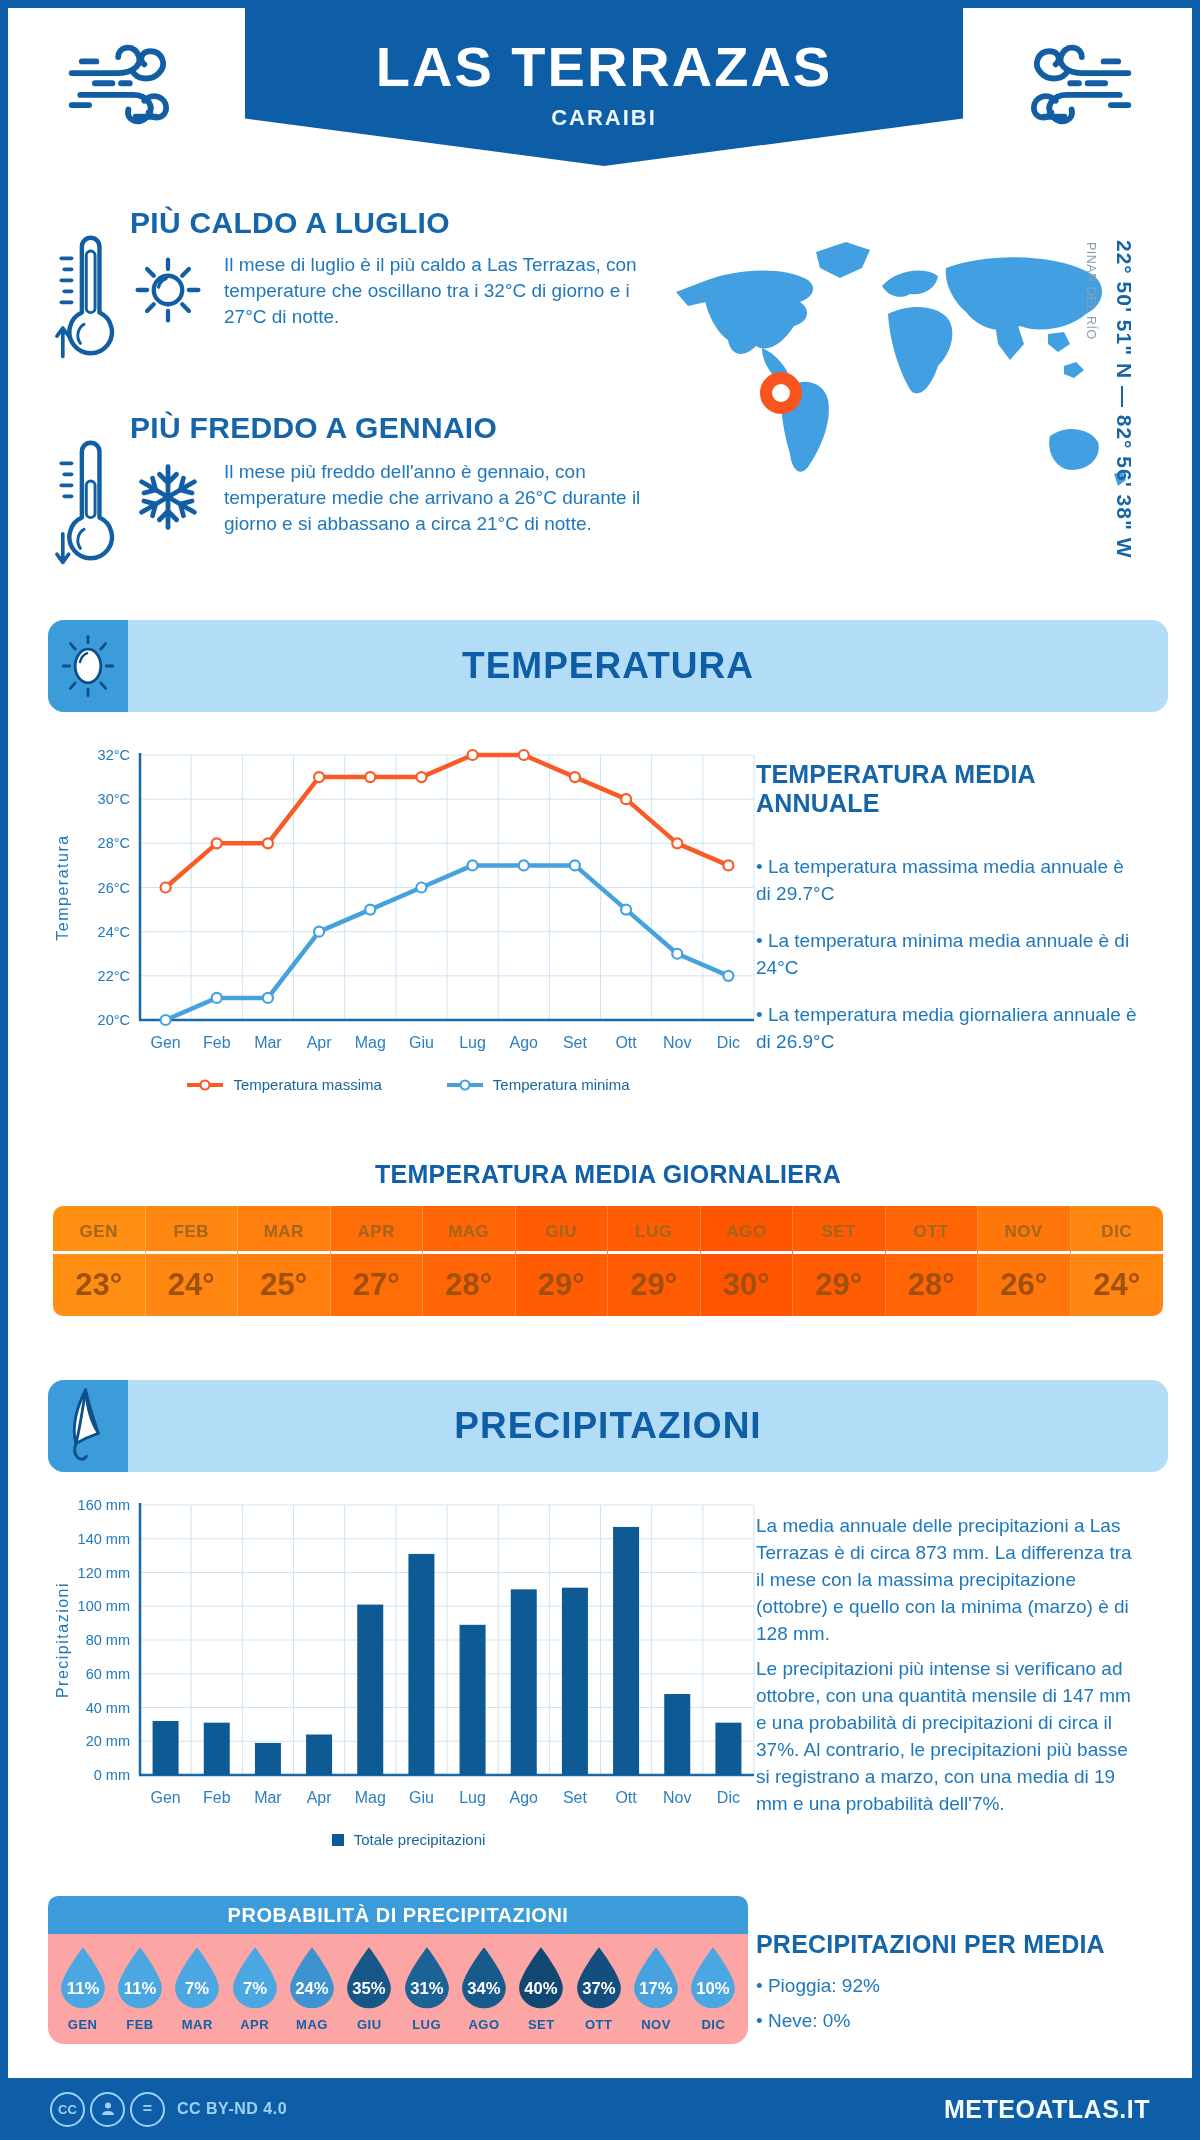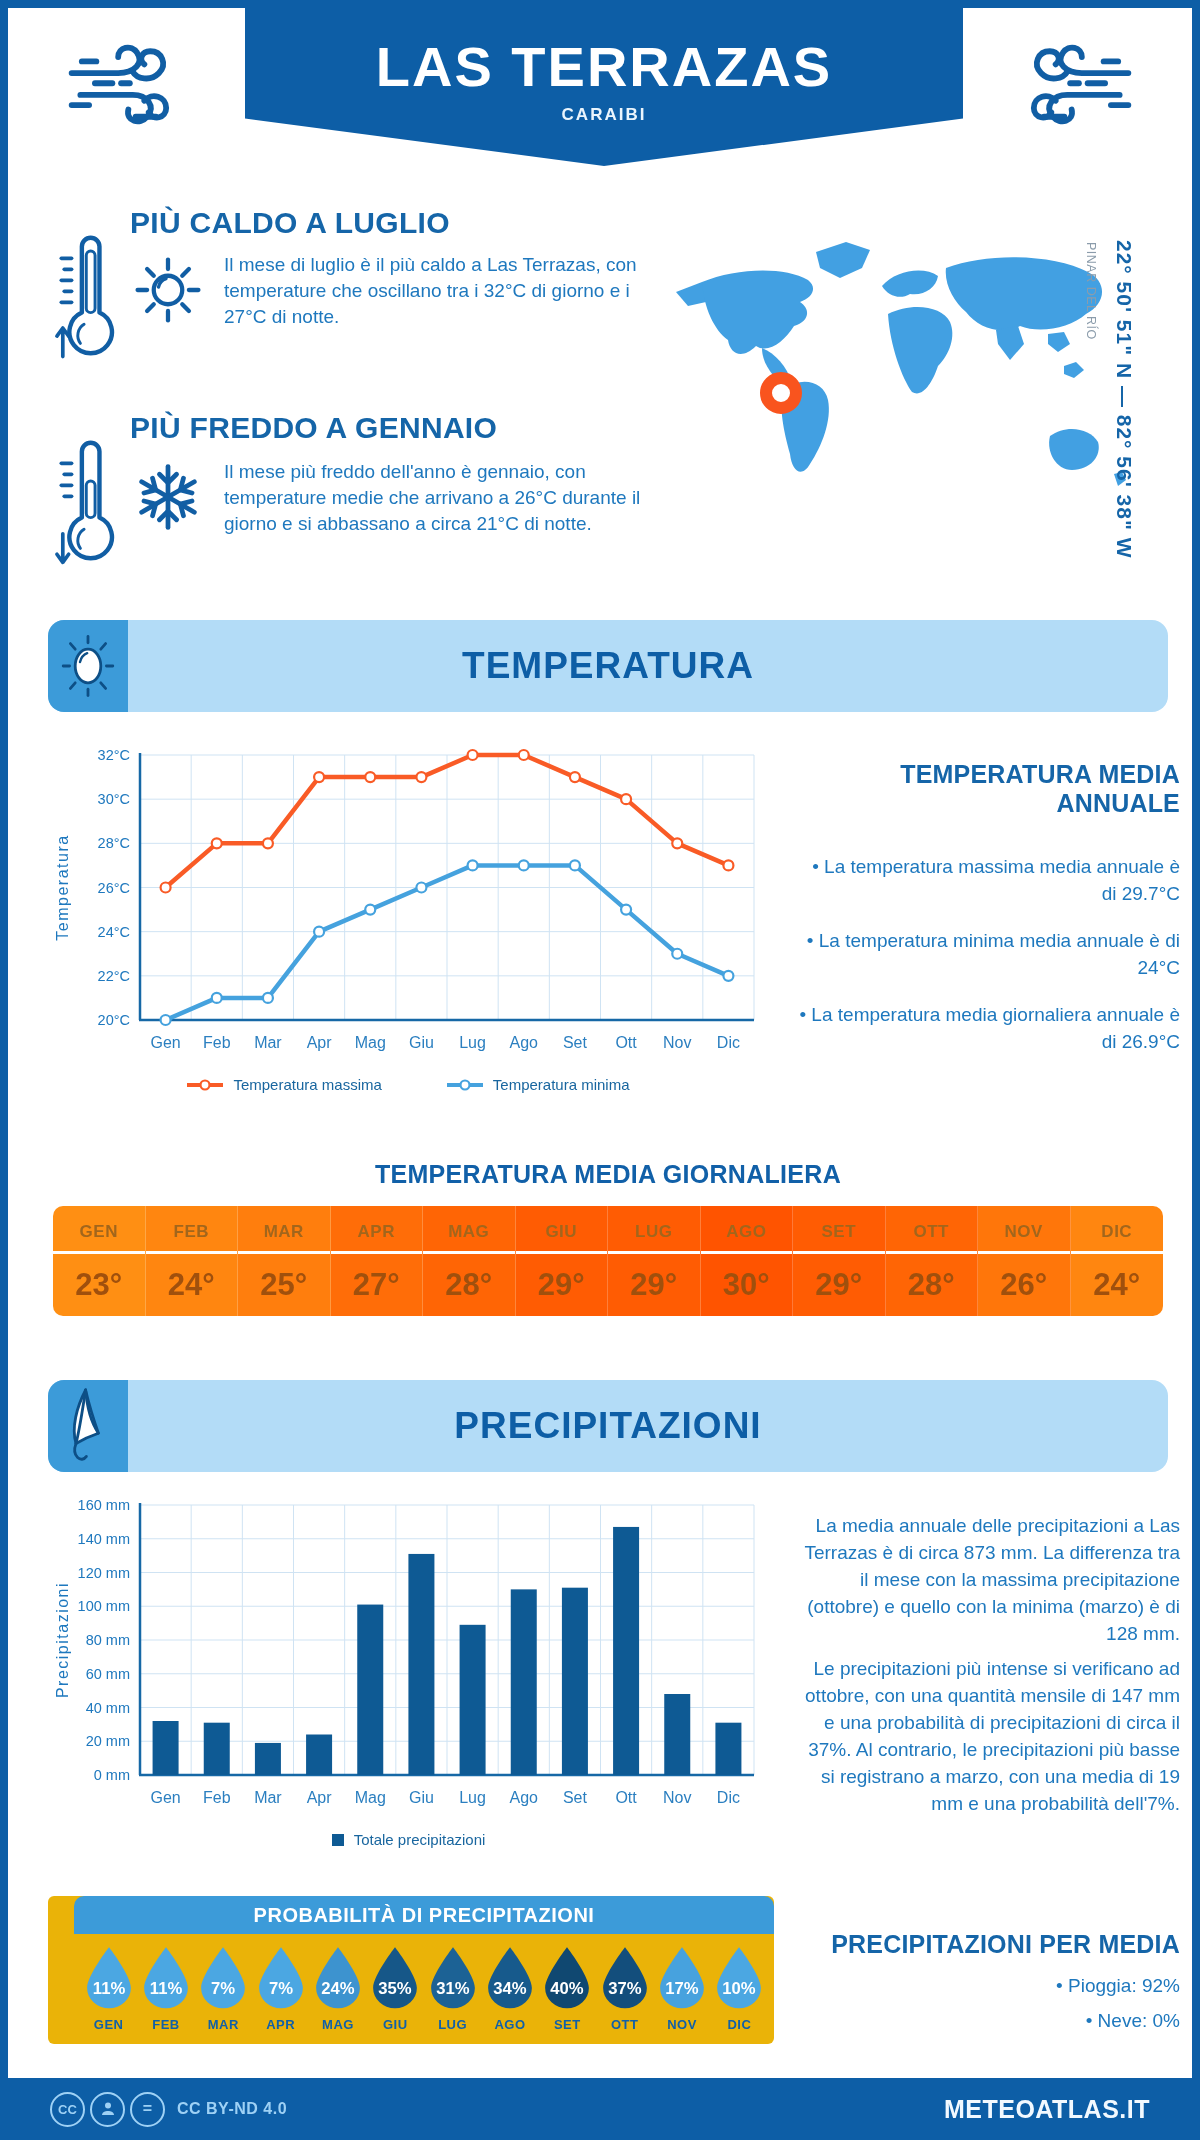--- a/index.html
+++ b/index.html
@@ -8,21 +8,21 @@
         border-left:8px solid #0d5ea6;border-right:8px solid #0d5ea6;border-top:8px solid #0d5ea6;
         box-sizing:border-box;overflow:hidden;}
 
   
   .wind{position:absolute;top:25px;}
   .wind.left{left:52px;}
   .wind.right{right:52px;transform:scaleX(-1);}
   .banner-top{position:absolute;left:237px;top:0;width:718px;height:158px;background:#0d5ea6;
               clip-path:polygon(0 0,100% 0,100% 70%,50% 100%,0 70%);text-align:center;color:#fff;}
   .banner-top h1{margin:26px 12px 0;font-size:56px;font-weight:bold;letter-spacing:2px;}
-  .banner-top .sub{margin-top:6px;font-size:17px;letter-spacing:2px;font-weight:bold;color:#eaf5fd;}
+  .banner-top .sub{margin-top:6px;font-size:22px;letter-spacing:2px;font-weight:bold;color:#eaf5fd;}
 
   
   .highlight{position:absolute;left:46px;width:600px;display:flex;gap:6px;}
   .highlight .h-thermo{width:66px;flex:none;}
   .highlight .h-body{flex:1;padding-left:4px;}
   .highlight h2{margin:0 0 10px;font-size:30px;font-weight:bold;color:#1565a8;letter-spacing:0.3px;}
   .highlight .h-row{display:flex;gap:18px;align-items:center;}
   .highlight .h-glyph{width:76px;flex:none;}
   .highlight p{margin:2px 0 0;font-size:19px;line-height:1.38;color:#1e78be;width:430px;}
 
@@ -45,38 +45,38 @@
   
   .chart{position:absolute;left:40px;width:720px;}
   .chart svg{display:block;}
   .ytick{fill:#1e78be;font-size:14.5px;}
   .xtick{fill:#2b7fc0;font-size:16px;}
   .ylabel{fill:#1e78be;font-size:16px;letter-spacing:1.5px;}
   .legend{display:flex;justify-content:center;gap:64px;margin-top:10px;}
   .legend-item{display:flex;align-items:center;gap:9px;font-size:15px;color:#19669f;}
 
   
-  .side-block{position:absolute;left:790px;width:382px;text-align:right;}
+  .side-block{position:absolute;left:748px;width:382px;}
   .side-block h3{margin:0 0 36px;font-size:25px;font-weight:bold;color:#1565a8;letter-spacing:0.2px;}
   .side-block p{margin:0 0 20px;font-size:19px;line-height:1.42;color:#1e78be;}
   .side-block.tight h3{margin-bottom:14px;}
   .side-block.tight p{margin-bottom:8px;}
 
   
   .daily-heading{position:absolute;left:40px;top:1152px;width:1120px;text-align:center;
                  font-size:25px;font-weight:bold;color:#1160a8;letter-spacing:0.3px;}
   .daily-table{position:absolute;left:45px;top:1198px;width:1110px;display:grid;
                grid-template-columns:repeat(12,1fr);border-radius:10px;overflow:hidden;}
   .tcol{text-align:center;}
   .tcol:not(:last-child){border-right:1px solid rgba(255,255,255,0.22);}
   .tmonth{height:45px;line-height:52px;font-size:17px;font-weight:bold;color:#a2661c;letter-spacing:0.5px;}
   .tval{height:62px;line-height:62px;font-size:31px;font-weight:bold;color:#a0500d;border-top:3px solid #ffffff;}
 
   
-  .prob-card{position:absolute;left:40px;top:1888px;width:700px;background:#eab308;border-radius:6px;padding-left:26px;}
+  .prob-card{position:absolute;left:40px;top:1888px;width:700px;background:#fca5a5;border-radius:16px;}
   .prob-header{height:38px;background:#3c9bd9;border-radius:10px 10px 0 0;display:flex;align-items:center;
                justify-content:center;color:#fff;font-size:20px;font-weight:bold;letter-spacing:0.5px;}
   .drops{display:grid;grid-template-columns:repeat(12,1fr);padding:12px 6px 12px;}
   .dropcol{text-align:center;}
   .dropPct{fill:#ffffff;font-size:16px;font-weight:bold;}
   .dropMonth{margin-top:4px;font-size:13px;font-weight:bold;color:#1160a8;letter-spacing:0.5px;}
 
   
   .footer{position:absolute;left:0;bottom:0;width:100%;height:62px;background:#0d5ea6;
           display:flex;align-items:center;padding:0 42px;box-sizing:border-box;}

